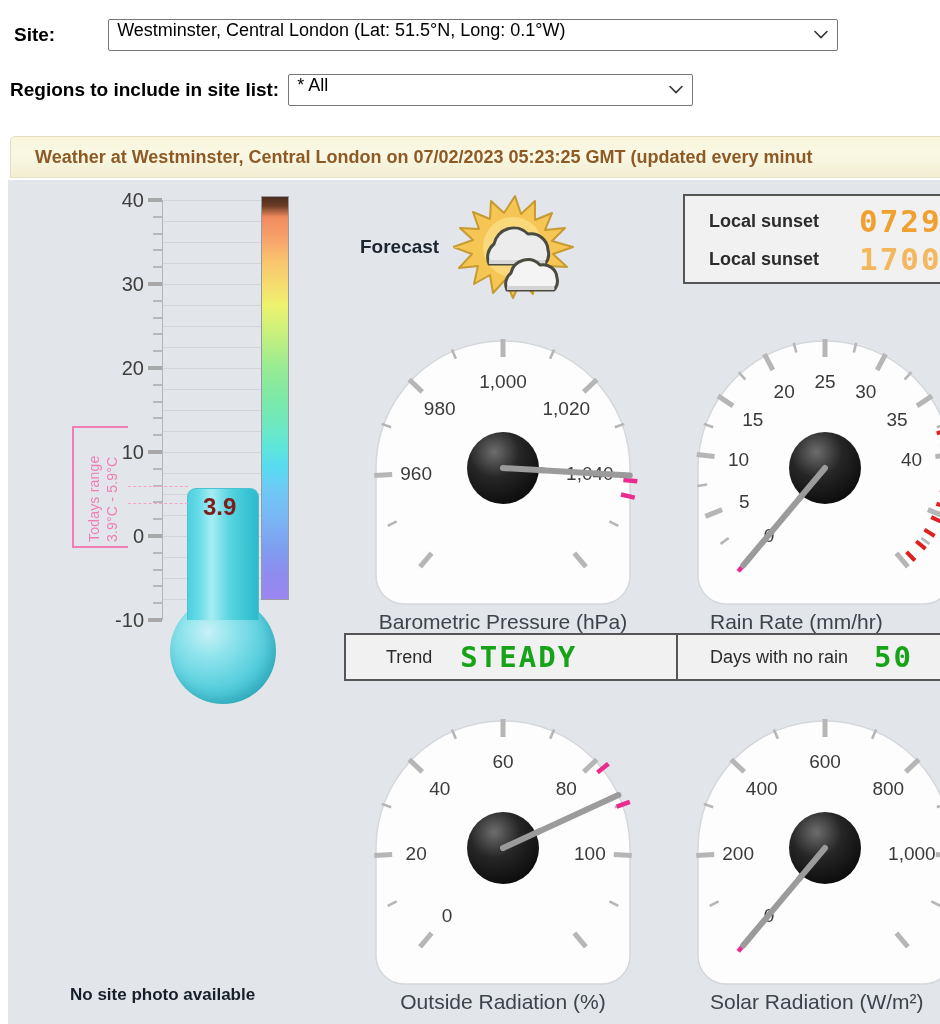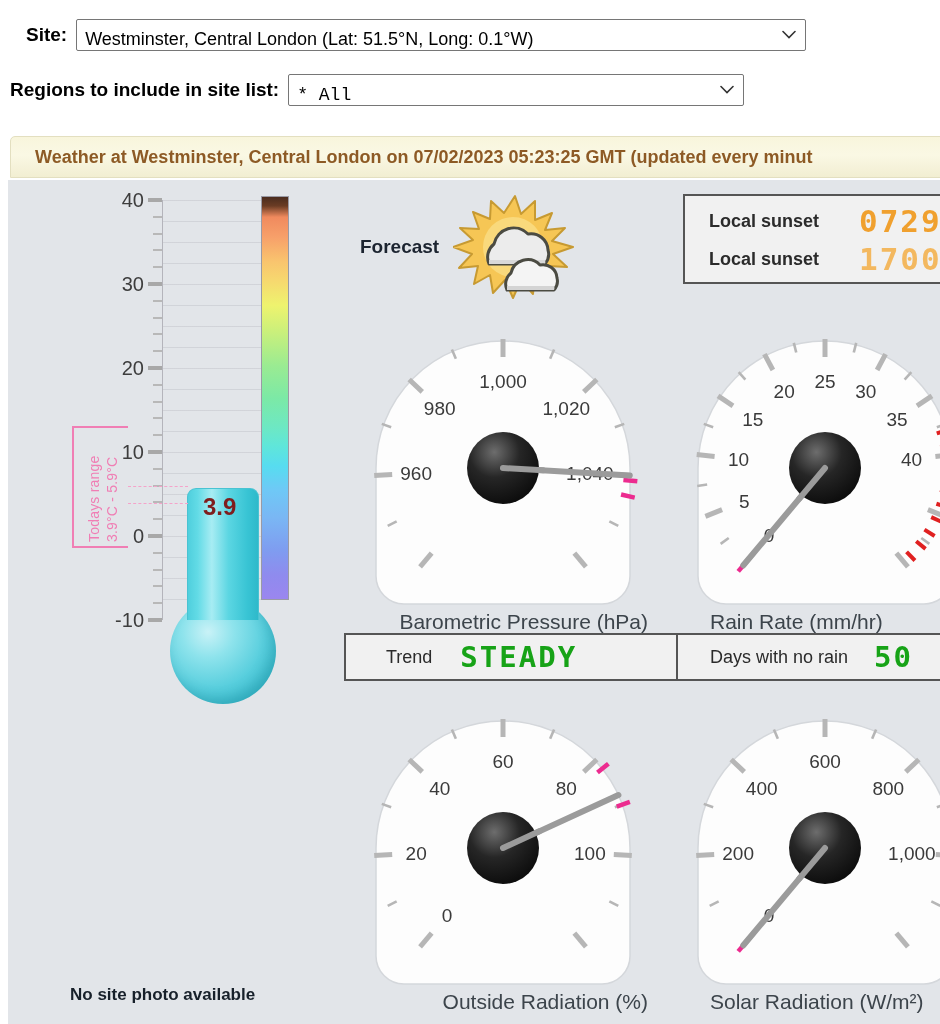--- a/index.html
+++ b/index.html
@@ -18,48 +18,48 @@
     height: 1024px;
     overflow: hidden;
   }
 
   
   .form-row {
     position: absolute;
     display: flex;
     align-items: center;
   }
-  #site-row { left: 26px; top: 19px; }
+  #site-row { left: 14px; top: 19px; gap: 44px; }
   #region-row { left: 10px; top: 74px; }
 
   .form-label {
     font-size: 19px;
     font-weight: bold;
     color: #000000;
     white-space: nowrap;
     margin-right: 9px;
   }
 
   .select-box {
     position: relative;
     box-sizing: border-box;
     border: 1px solid #767676;
     border-radius: 2px;
     background: #ffffff;
     display: flex;
-    align-items: flex-end;
+    align-items: flex-start;
     height: 32px;
     padding: 0 30px 0 8px;
     font-size: 18px;
     color: #000000;
     white-space: nowrap;
     overflow: hidden;
   }
   #site-select { width: 730px; }
-  #region-select { width: 456px; font-family: Liberation Mono, monospace; }
+  #region-select { width: 405px; }
 
   .chevron {
     position: absolute;
     right: 9px;
     top: 50%;
     transform: translateY(-55%);
     width: 14px;
     height: 10px;
     pointer-events: none;
   }
@@ -343,21 +343,21 @@
   #gauge-pressure { left: 350px; top: 148px; }
   #gauge-rain     { left: 672px; top: 148px; }
   #gauge-humidity { left: 350px; top: 528px; }
   #gauge-solar    { left: 672px; top: 528px; }
 
   .gauge-face { position: relative; width: 290px; height: 280px; }
   .gauge-face svg { display: block; }
 
   .gauge-caption {
     width: 290px;
-    text-align: right;
+    text-align: center;
     font-size: 21px;
     color: #3c444b;
     margin-top: 2px;
     white-space: nowrap;
   }
   #gauge-rain .gauge-caption,
   #gauge-solar .gauge-caption { text-align: left; padding-left: 30px; }
 
   
   .lcd-box {

